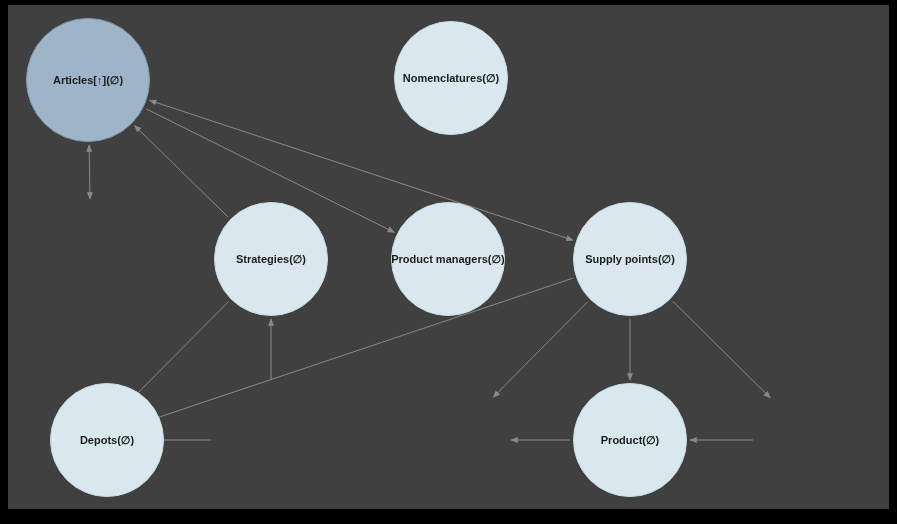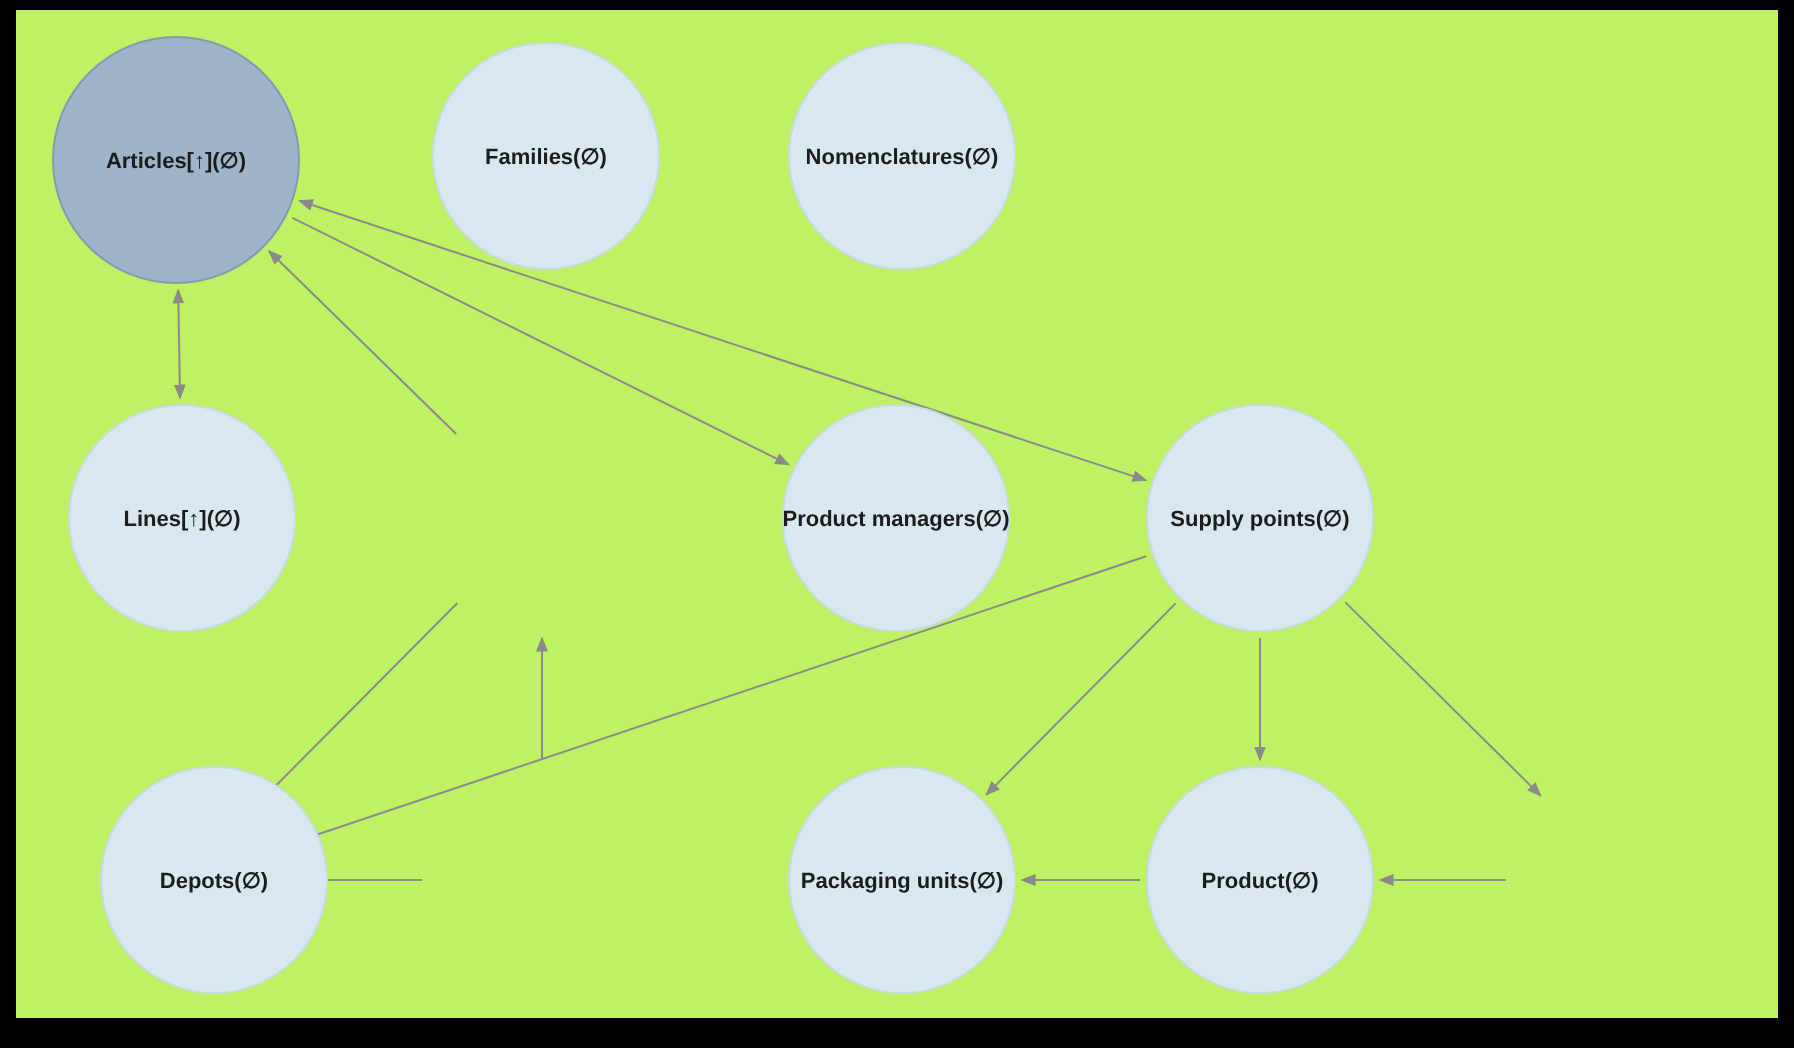--- a/index.html
+++ b/index.html
@@ -54,21 +54,21 @@
     pointer-events: none;
   }
   .edge-line {
     stroke: var(--edge-color);
     stroke-width: 1;
   }
 </style>
 </head>
 <body>
 
-<div class="canvas" style="border-color: rgb(0, 0, 0); background: #bef264; padding-left: 14px;">
+<div class="canvas" style="border-color: rgb(0, 0, 0); background: #404040; padding-left: 14px;">
   <svg id="edges-layer" xmlns="http://www.w3.org/2000/svg">
     <defs>
       <marker id="arrowhead" viewBox="0 0 10 10" refX="9" refY="5" markerWidth="7.5" markerHeight="7.5" orient="auto-start-reverse">
         <path id="arrowhead-glyph" d="M 0 1 L 10 5 L 0 9 z" fill="#8a8a8a"></path>
       </marker>
     </defs>
   <line x1="81.1" y1="140.0" x2="82.0" y2="194.0" class="edge-line" marker-end="url(#arrowhead)" marker-start="url(#arrowhead)"></line>
       <line x1="220.1" y1="212.0" x2="126.5" y2="120.5" class="edge-line" marker-end="url(#arrowhead)"></line>
       <line x1="141.7" y1="95.4" x2="565.0" y2="235.2" class="edge-line" marker-end="url(#arrowhead)" marker-start="url(#arrowhead)"></line>
       <line x1="138.2" y1="103.9" x2="386.3" y2="227.3" class="edge-line" marker-end="url(#arrowhead)"></line>
@@ -79,38 +79,32 @@
       <line x1="579.8" y1="296.7" x2="485.2" y2="392.3" class="edge-line" marker-end="url(#arrowhead)"></line>
       <line x1="622.0" y1="314.0" x2="622.0" y2="375.0" class="edge-line" marker-end="url(#arrowhead)"></line>
       <line x1="664.7" y1="296.2" x2="762.3" y2="392.8" class="edge-line" marker-end="url(#arrowhead)"></line>
       <line x1="562.0" y1="435.0" x2="503.0" y2="435.0" class="edge-line" marker-end="url(#arrowhead)"></line>
       <line x1="745.0" y1="435.0" x2="682.0" y2="435.0" class="edge-line" marker-end="url(#arrowhead)"></line>
     </svg>
   <div id="nodes-layer">
       <div class="node selected" style="left: 18px; top: 13px; width: 124px; height: 124px;">
         <span class="node-label">Articles[↑](∅)</span>
       </div>
-      <div class="node" style="left: 208px; top: 16px; width: 114px; height: 114px;">
-        <span class="node-label">Families(∅)</span>
-      </div>
       <div class="node" style="left: 386px; top: 16px; width: 114px; height: 114px;">
         <span class="node-label">Nomenclatures(∅)</span>
       </div>
-      <div class="node" style="left: 26px; top: 197px; width: 114px; height: 114px;">
-        <span class="node-label">Lines[↑](∅)</span>
+      <div class="node" style="left: 206px; top: 197px; width: 114px; height: 114px;">
+        <span class="node-label">Strategies(∅)</span>
       </div>
       <div class="node" style="left: 383px; top: 197px; width: 114px; height: 114px; text-align: right;">
         <span class="node-label">Product managers(∅)</span>
       </div>
       <div class="node" style="left: 565px; top: 197px; width: 114px; height: 114px; text-align: center;">
         <span class="node-label">Supply points(∅)</span>
       </div>
       <div class="node" style="left: 42px; top: 378px; width: 114px; height: 114px;">
         <span class="node-label">Depots(∅)</span>
       </div>
-      <div class="node" style="left: 386px; top: 378px; width: 114px; height: 114px;">
-        <span class="node-label">Packaging units(∅)</span>
-      </div>
       <div class="node" style="left: 565px; top: 378px; width: 114px; height: 114px;">
         <span class="node-label">Product(∅)</span>
       </div>
     </div>
 </div>
 
 </body></html>

